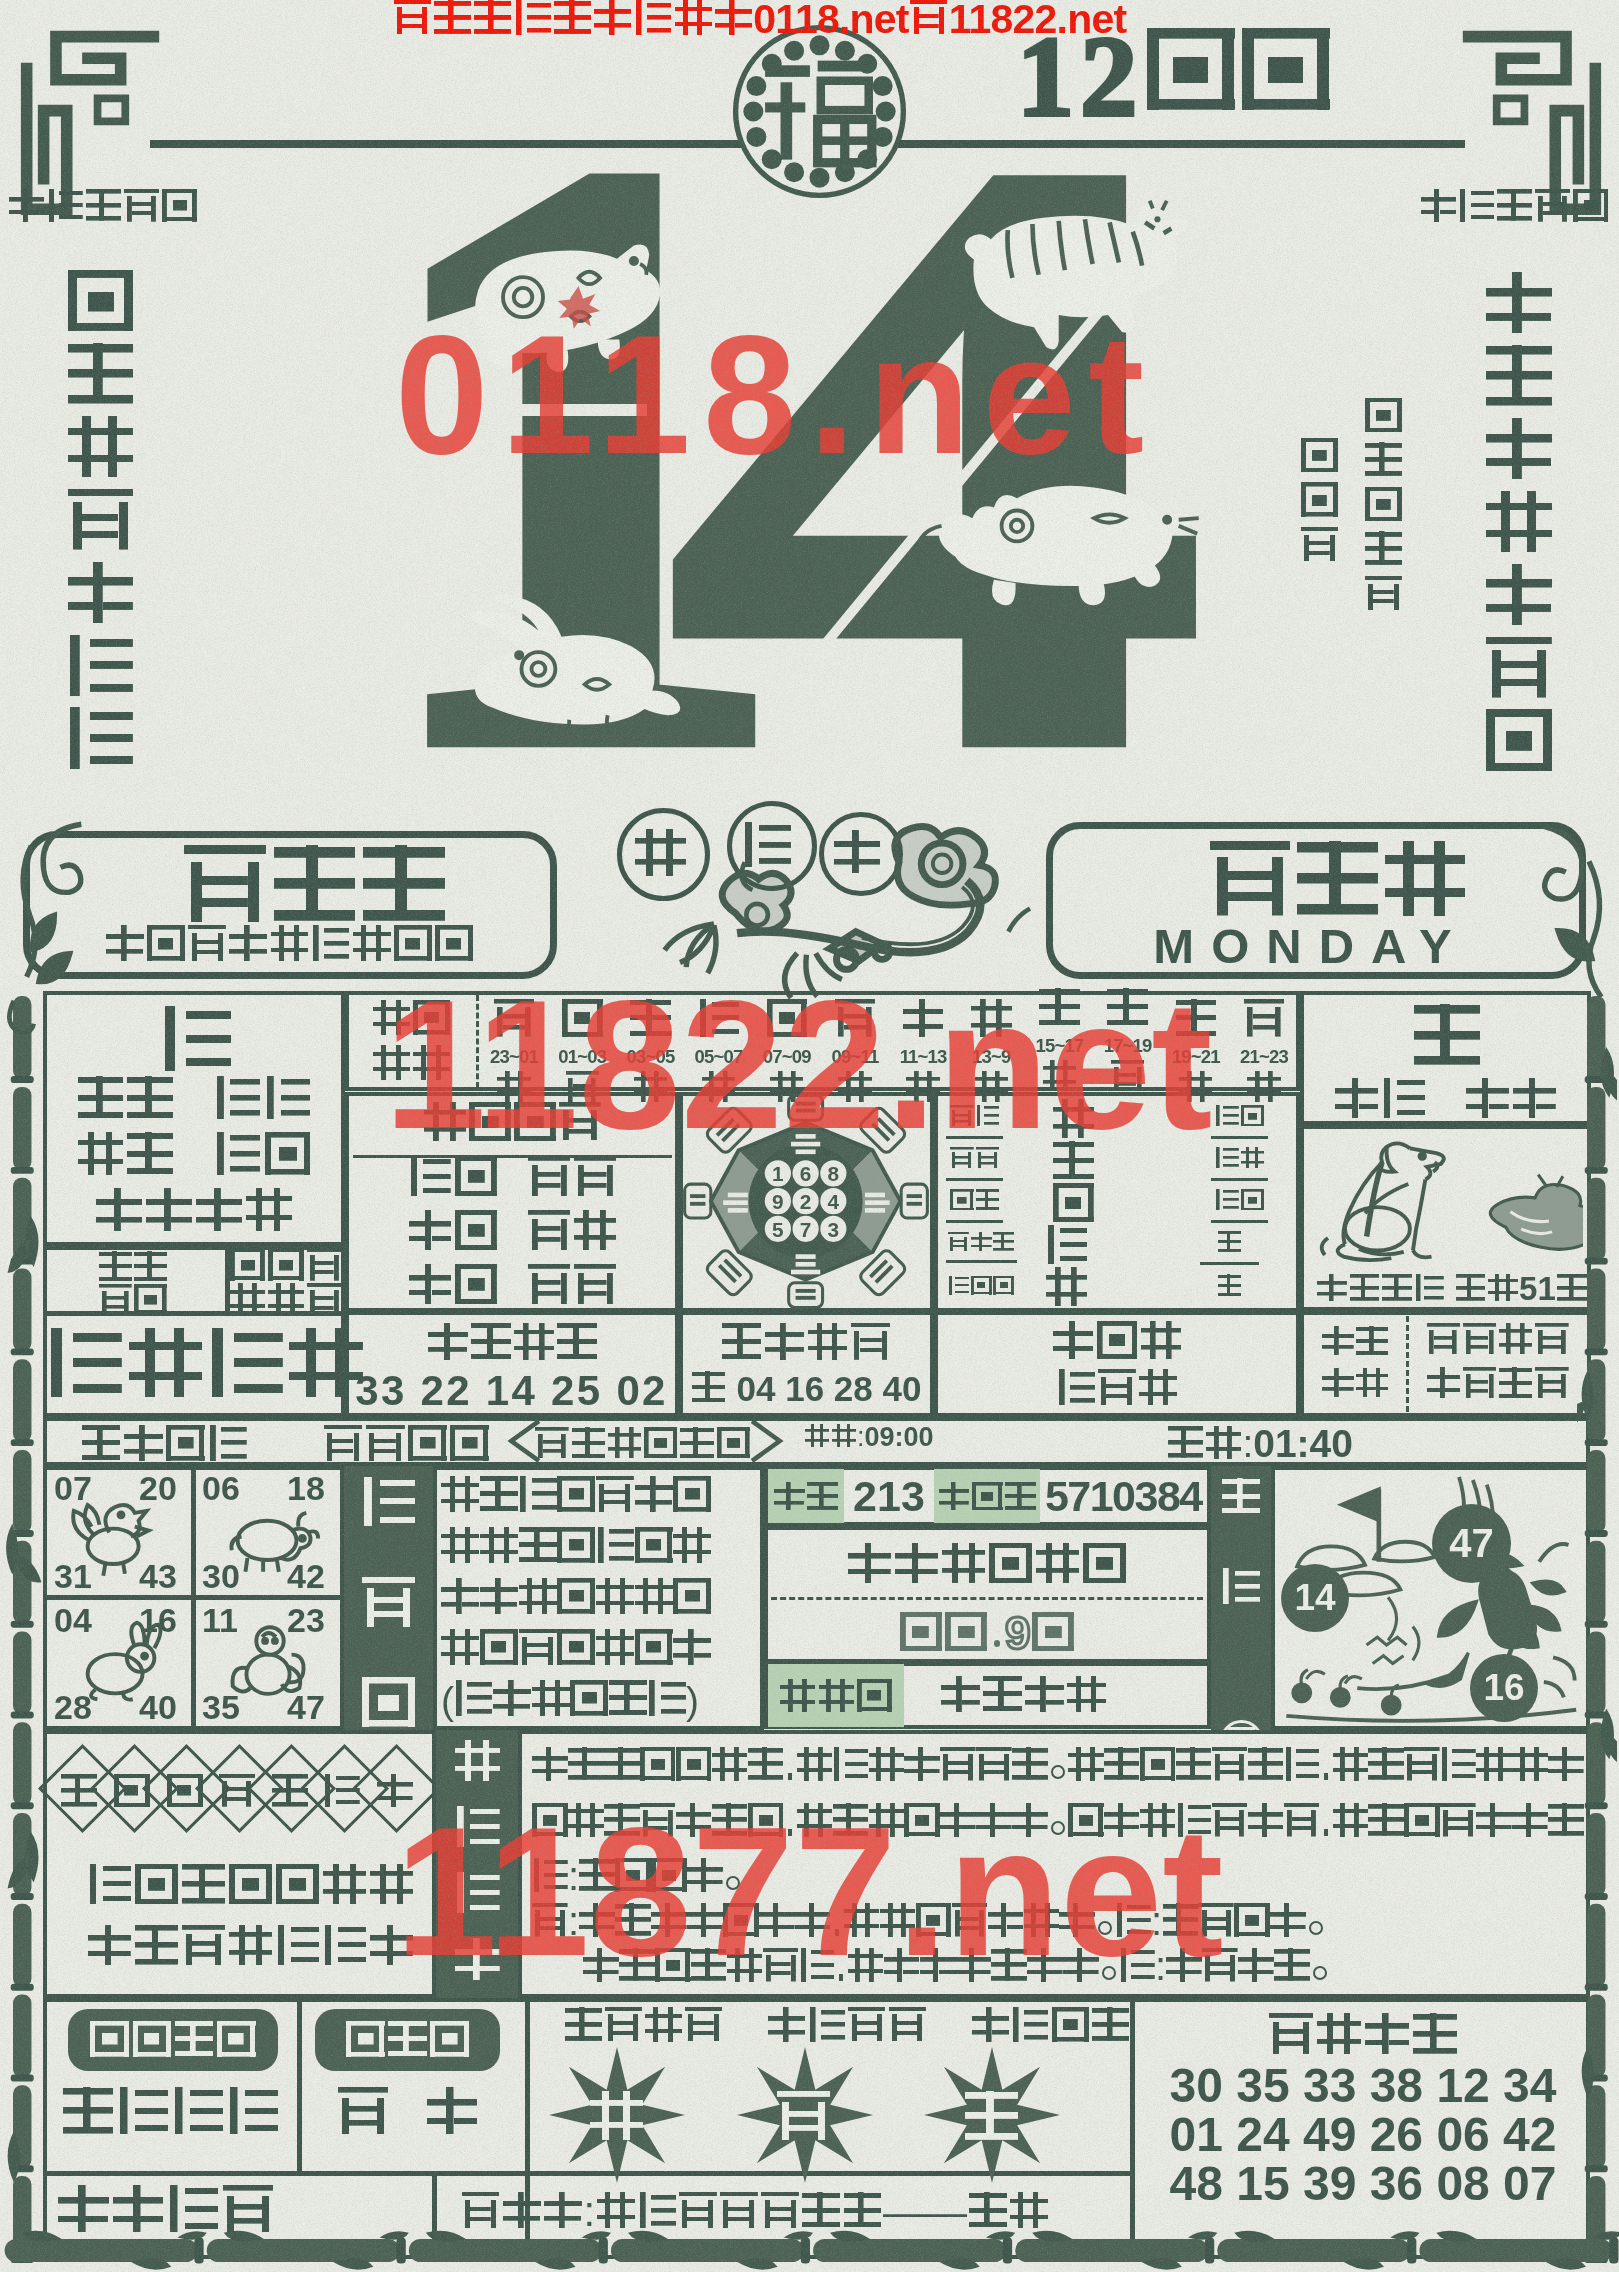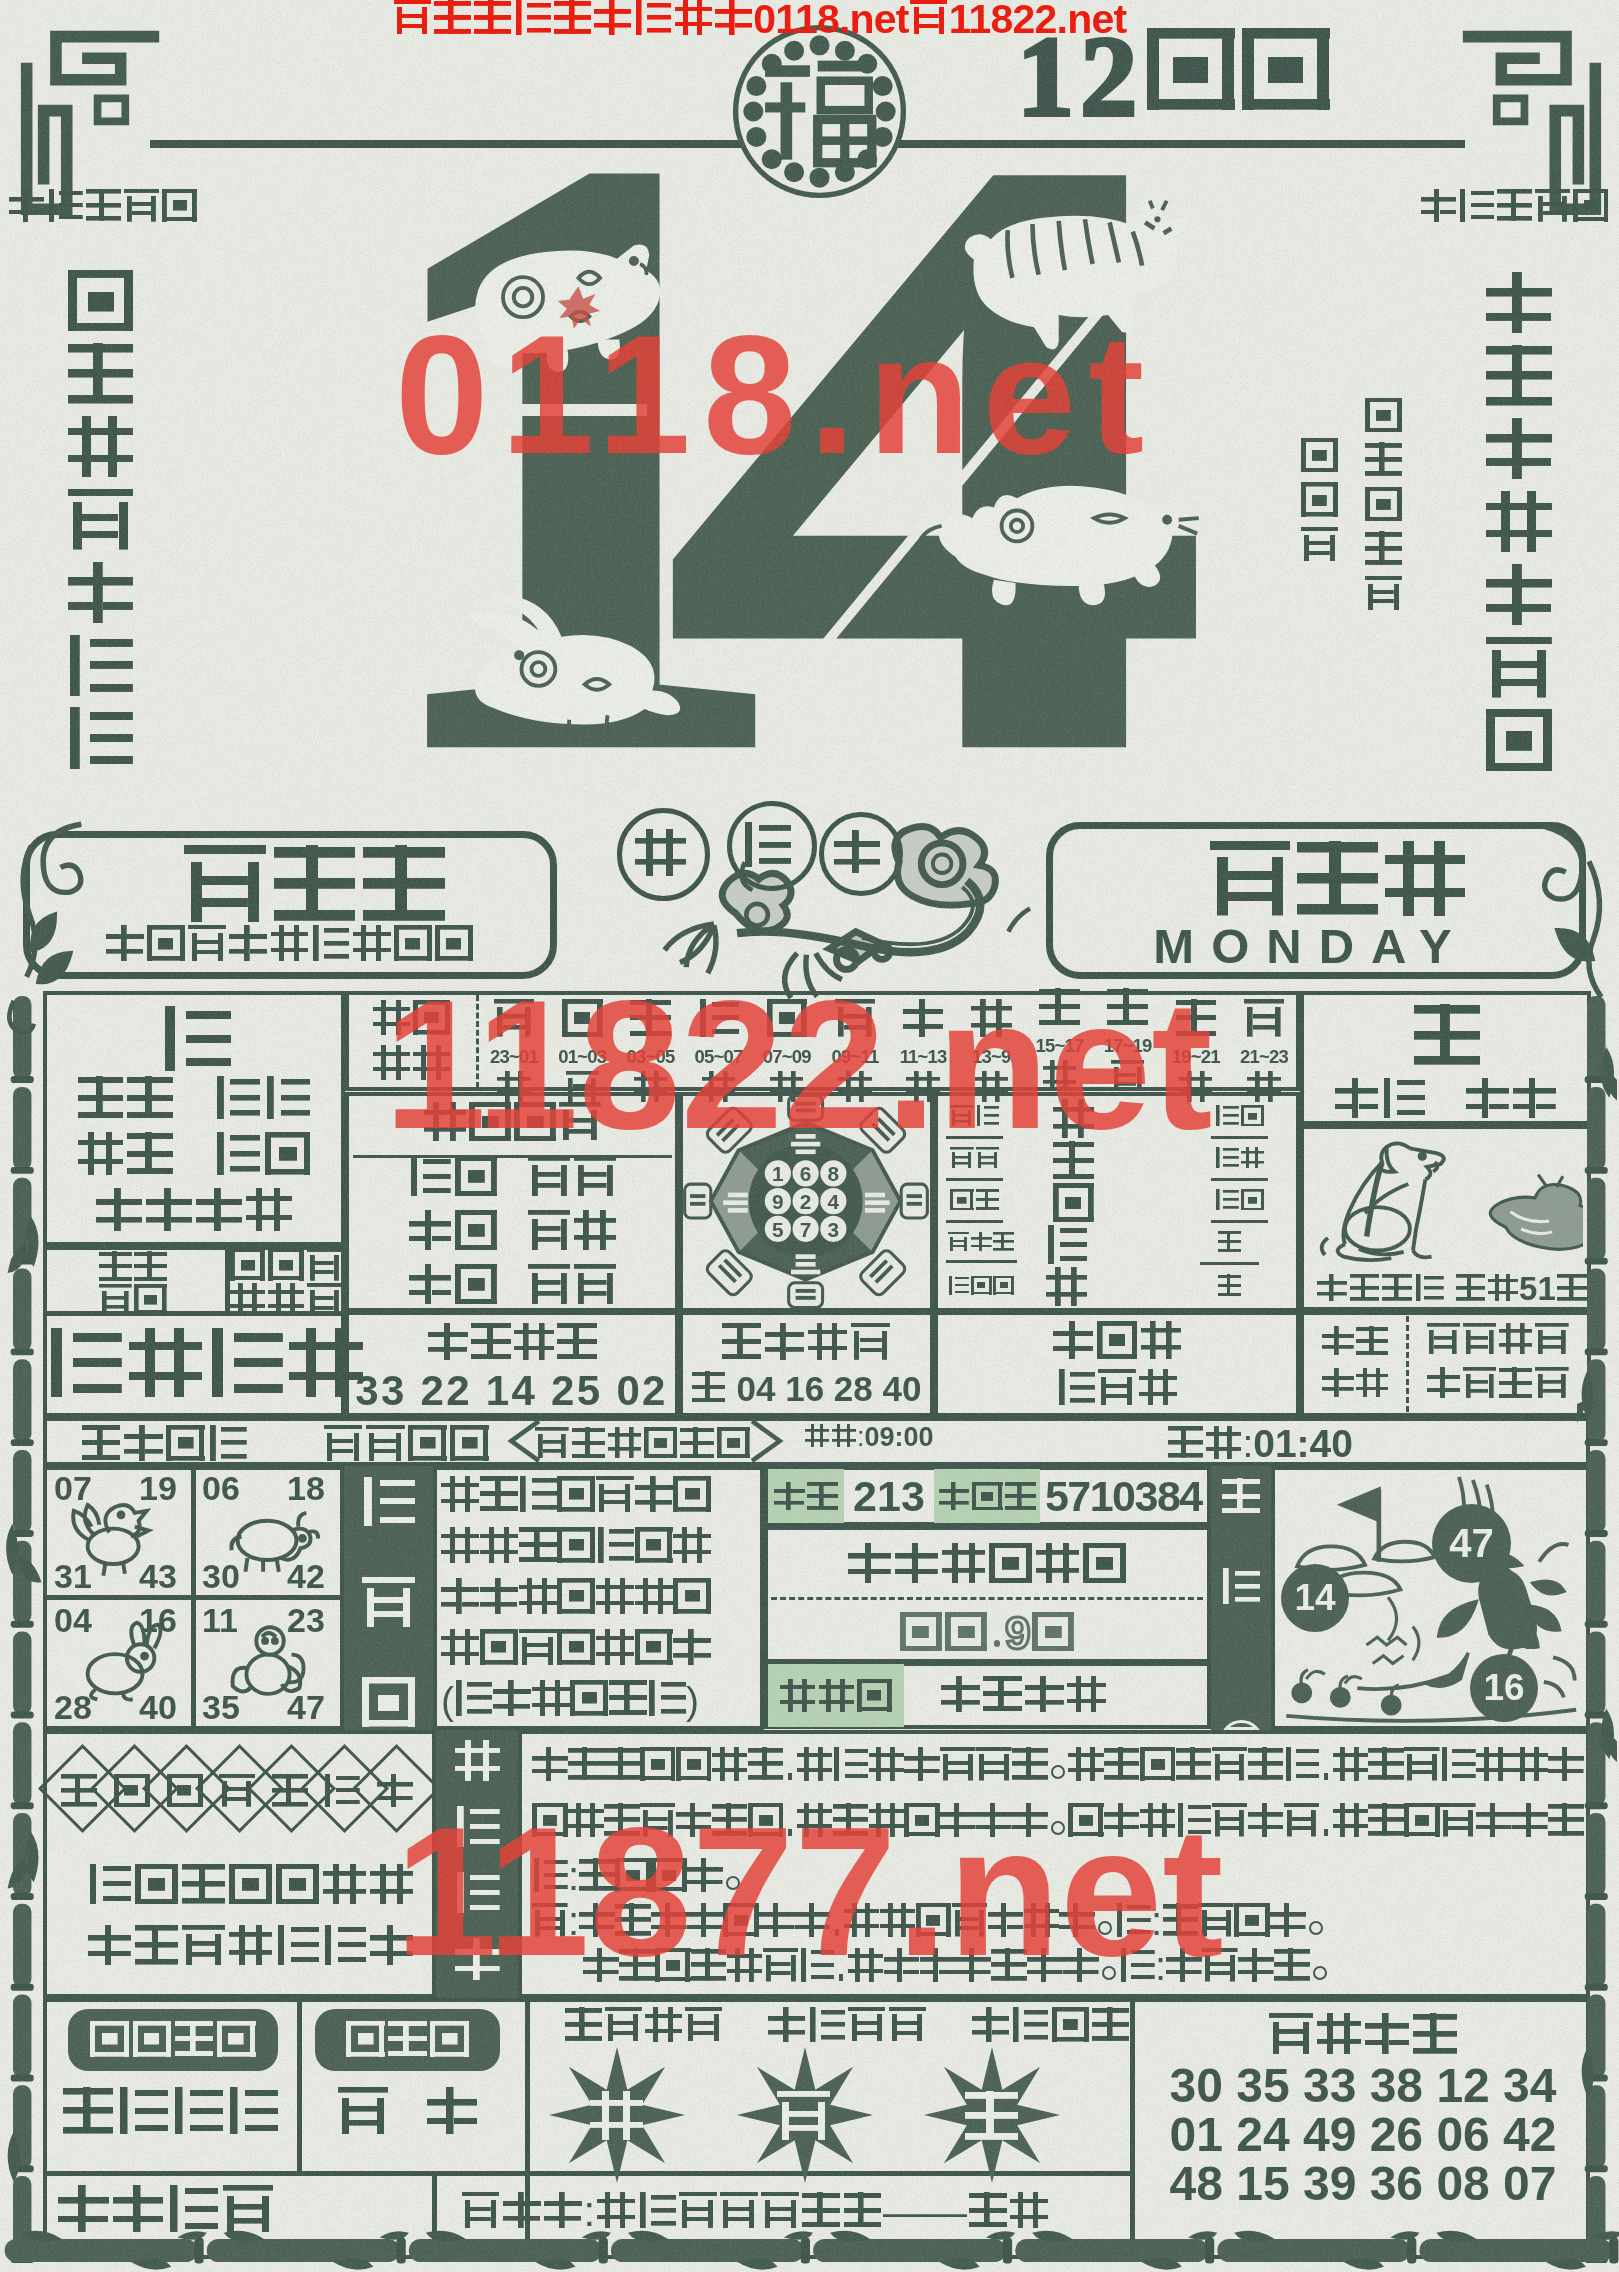--- a/index.html
+++ b/index.html
@@ -490,21 +490,21 @@
 <div class="a" style="left:534px;top:1424px;font-size:37px;white-space:nowrap"><i class="h p2"></i><i class="h p0"></i><i class="h p4"></i><i class="h p1"></i><i class="h p0"></i><i class="h p1"></i></div>
 
 <div class="a" style="left:804px;top:1422px;font-size:27px;white-space:nowrap"><i class="h p4"></i><i class="h p4"></i>:<span style="font-weight:bold">09:00</span></div>
 <div class="a" style="left:1166px;top:1422px;font-size:39px;white-space:nowrap"><i class="h p0"></i><i class="h p4"></i>:<span style="font-weight:bold">01:40</span></div>
 
 <div class="a" style="left:43px;top:1466px;width:301px;height:264px;border:4.6px solid var(--ink);box-sizing:border-box"></div>
 <div class="a" style="left:191px;top:1466px;width:4.6px;height:264px;background:var(--ink)"></div>
 <div class="a" style="left:43px;top:1595px;width:301px;height:4.6px;background:var(--ink)"></div>
 
 <div class="a" style="left:54px;top:1469px;font-size:34px;font-weight:bold">07</div>
-<div class="a" style="left:139px;top:1469px;font-size:34px;font-weight:bold">19</div>
+<div class="a" style="left:139px;top:1469px;font-size:34px;font-weight:bold">20</div>
 <div class="a" style="left:54px;top:1557px;font-size:34px;font-weight:bold">31</div>
 <div class="a" style="left:139px;top:1557px;font-size:34px;font-weight:bold">43</div>
 
 <svg class="a" style="left:66px;top:1489px" width="108" height="91" viewBox="0 0 110 92" fill="none" stroke="#42594d" stroke-width="4">
 <ellipse cx="48" cy="58" rx="26" ry="18"></ellipse>
 <path d="M44,44 q-10,-18 6,-26 q14,-6 20,6 l12,-2 -8,10 q4,12 -8,16"></path>
 <path d="M70,38 l14,4 -12,6"></path>
 <path d="M24,52 q-20,-10 -16,-30 q12,4 18,16 M28,46 q-14,-14 -6,-30 q10,6 12,20"></path>
 <path d="M40,76 l-2,12 M58,74 l2,12"></path>
 <circle cx="56" cy="26" r="2.5" fill="#42594d"></circle>

